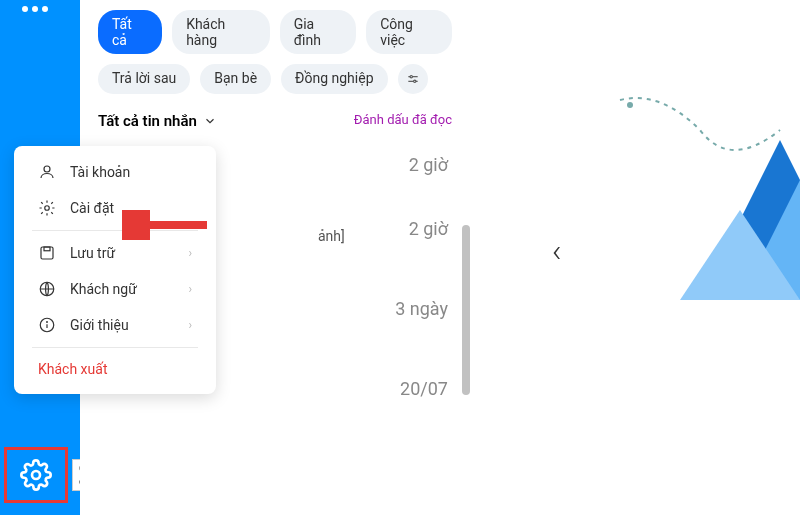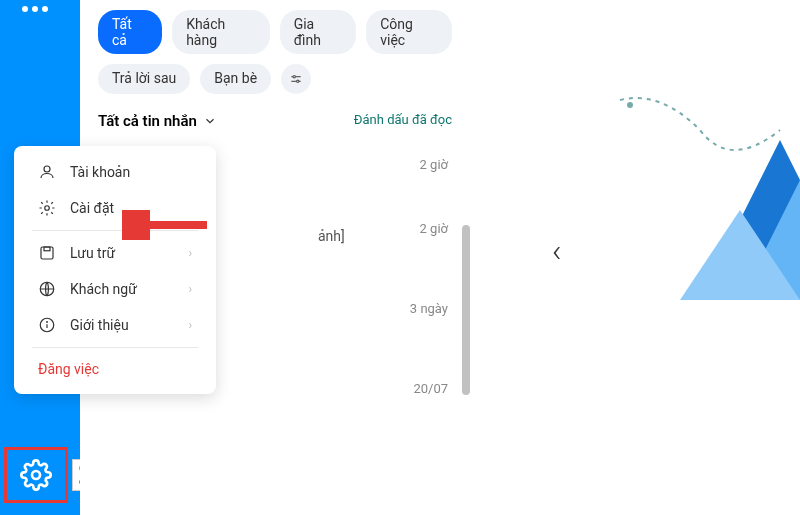--- a/index.html
+++ b/index.html
@@ -42,25 +42,25 @@
     .chip.active { background: #0a6cff; color: #fff; }
     .chip-settings {
       width: 30px; height: 30px; background: #eef2f6; border-radius: 15px;
       display: flex; align-items: center; justify-content: center; cursor: pointer;
     }
     .header-row {
       display: flex; justify-content: space-between; 
       margin-top: 18px; margin-bottom: 10px;
     }
     .header-left { display: flex; align-items: center; gap: 6px; font-size: 15px; font-weight: 600; cursor: pointer; }
-    .mark-read { font-size: 13px; color: #0f766e; cursor: pointer; }
+    .mark-read { font-size: 13px; color: #a21caf; cursor: pointer; }
     .msg-entry {
       display: flex; justify-content: flex-end; align-items: center;
       height: 48px; padding-right: 4px;
-      font-size: 13px; color: #888;
+      font-size: 18px; color: #888;
       border-bottom: 0;
     }
     .msg-rows { min-height: 360px; }
     .extra-text { position: absolute; top: 228px; left: 238px; font-size: 14px; color: #555; }
     
     .scrollbar-v {
       position: absolute; right: 0; top: 225px; width: 8px; height: 170px;
       background: #c1c1c1; border-radius: 4px;
     }
 
@@ -119,20 +119,21 @@
   <div class="chip-rows">
     <div class="chip-row" style="margin-top:-6px;">
       <div class="chip active">Tất cả</div>
       <div class="chip">Khách hàng</div>
       <div class="chip">Gia đình</div>
       <div class="chip">Công việc</div>
     </div>
     <div class="chip-row">
       <div class="chip">Trả lời sau</div>
       <div class="chip">Bạn bè</div>
+      <div class="chip">Đồng nghiệp</div>
       <div class="chip-settings">
         <svg width="14" height="14" viewBox="0 0 24 24" fill="none" stroke="#555" stroke-width="2">
             <line x1="4" y1="8" x2="20" y2="8"></line>
             <line x1="4" y1="16" x2="20" y2="16"></line>
             <circle cx="9" cy="8" r="2" fill="#eef2f6"></circle>
             <circle cx="15" cy="16" r="2" fill="#eef2f6"></circle>
           </svg>
       </div>
     </div>
   </div>
@@ -202,21 +203,21 @@
     <svg viewBox="0 0 24 24">
         <circle cx="12" cy="12" r="9"></circle>
         <line x1="12" y1="11" x2="12" y2="16"></line>
         <circle cx="12" cy="8" r="0.5" fill="#333"></circle>
       </svg>
     <span>Giới thiệu</span>
     <span class="chev">›</span>
   </div>
   <div class="menu-divider"></div>
   <div class="menu-item logout">
-    <span>Đăng việc</span>
+    <span>Khách xuất</span>
   </div>
 </div>
 
 <svg class="red-arrow" width="90" height="30">
   <defs>
       <marker id="ah" markerWidth="10" markerHeight="10" refX="2" refY="5" orient="auto">
         <polygon points="0 0, 10 5, 0 10" fill="#e53935"></polygon>
       </marker>
     </defs>
   <line x1="85" y1="15" x2="12" y2="15" stroke="#e53935" stroke-width="8" marker-end="url(#ah)"></line>

